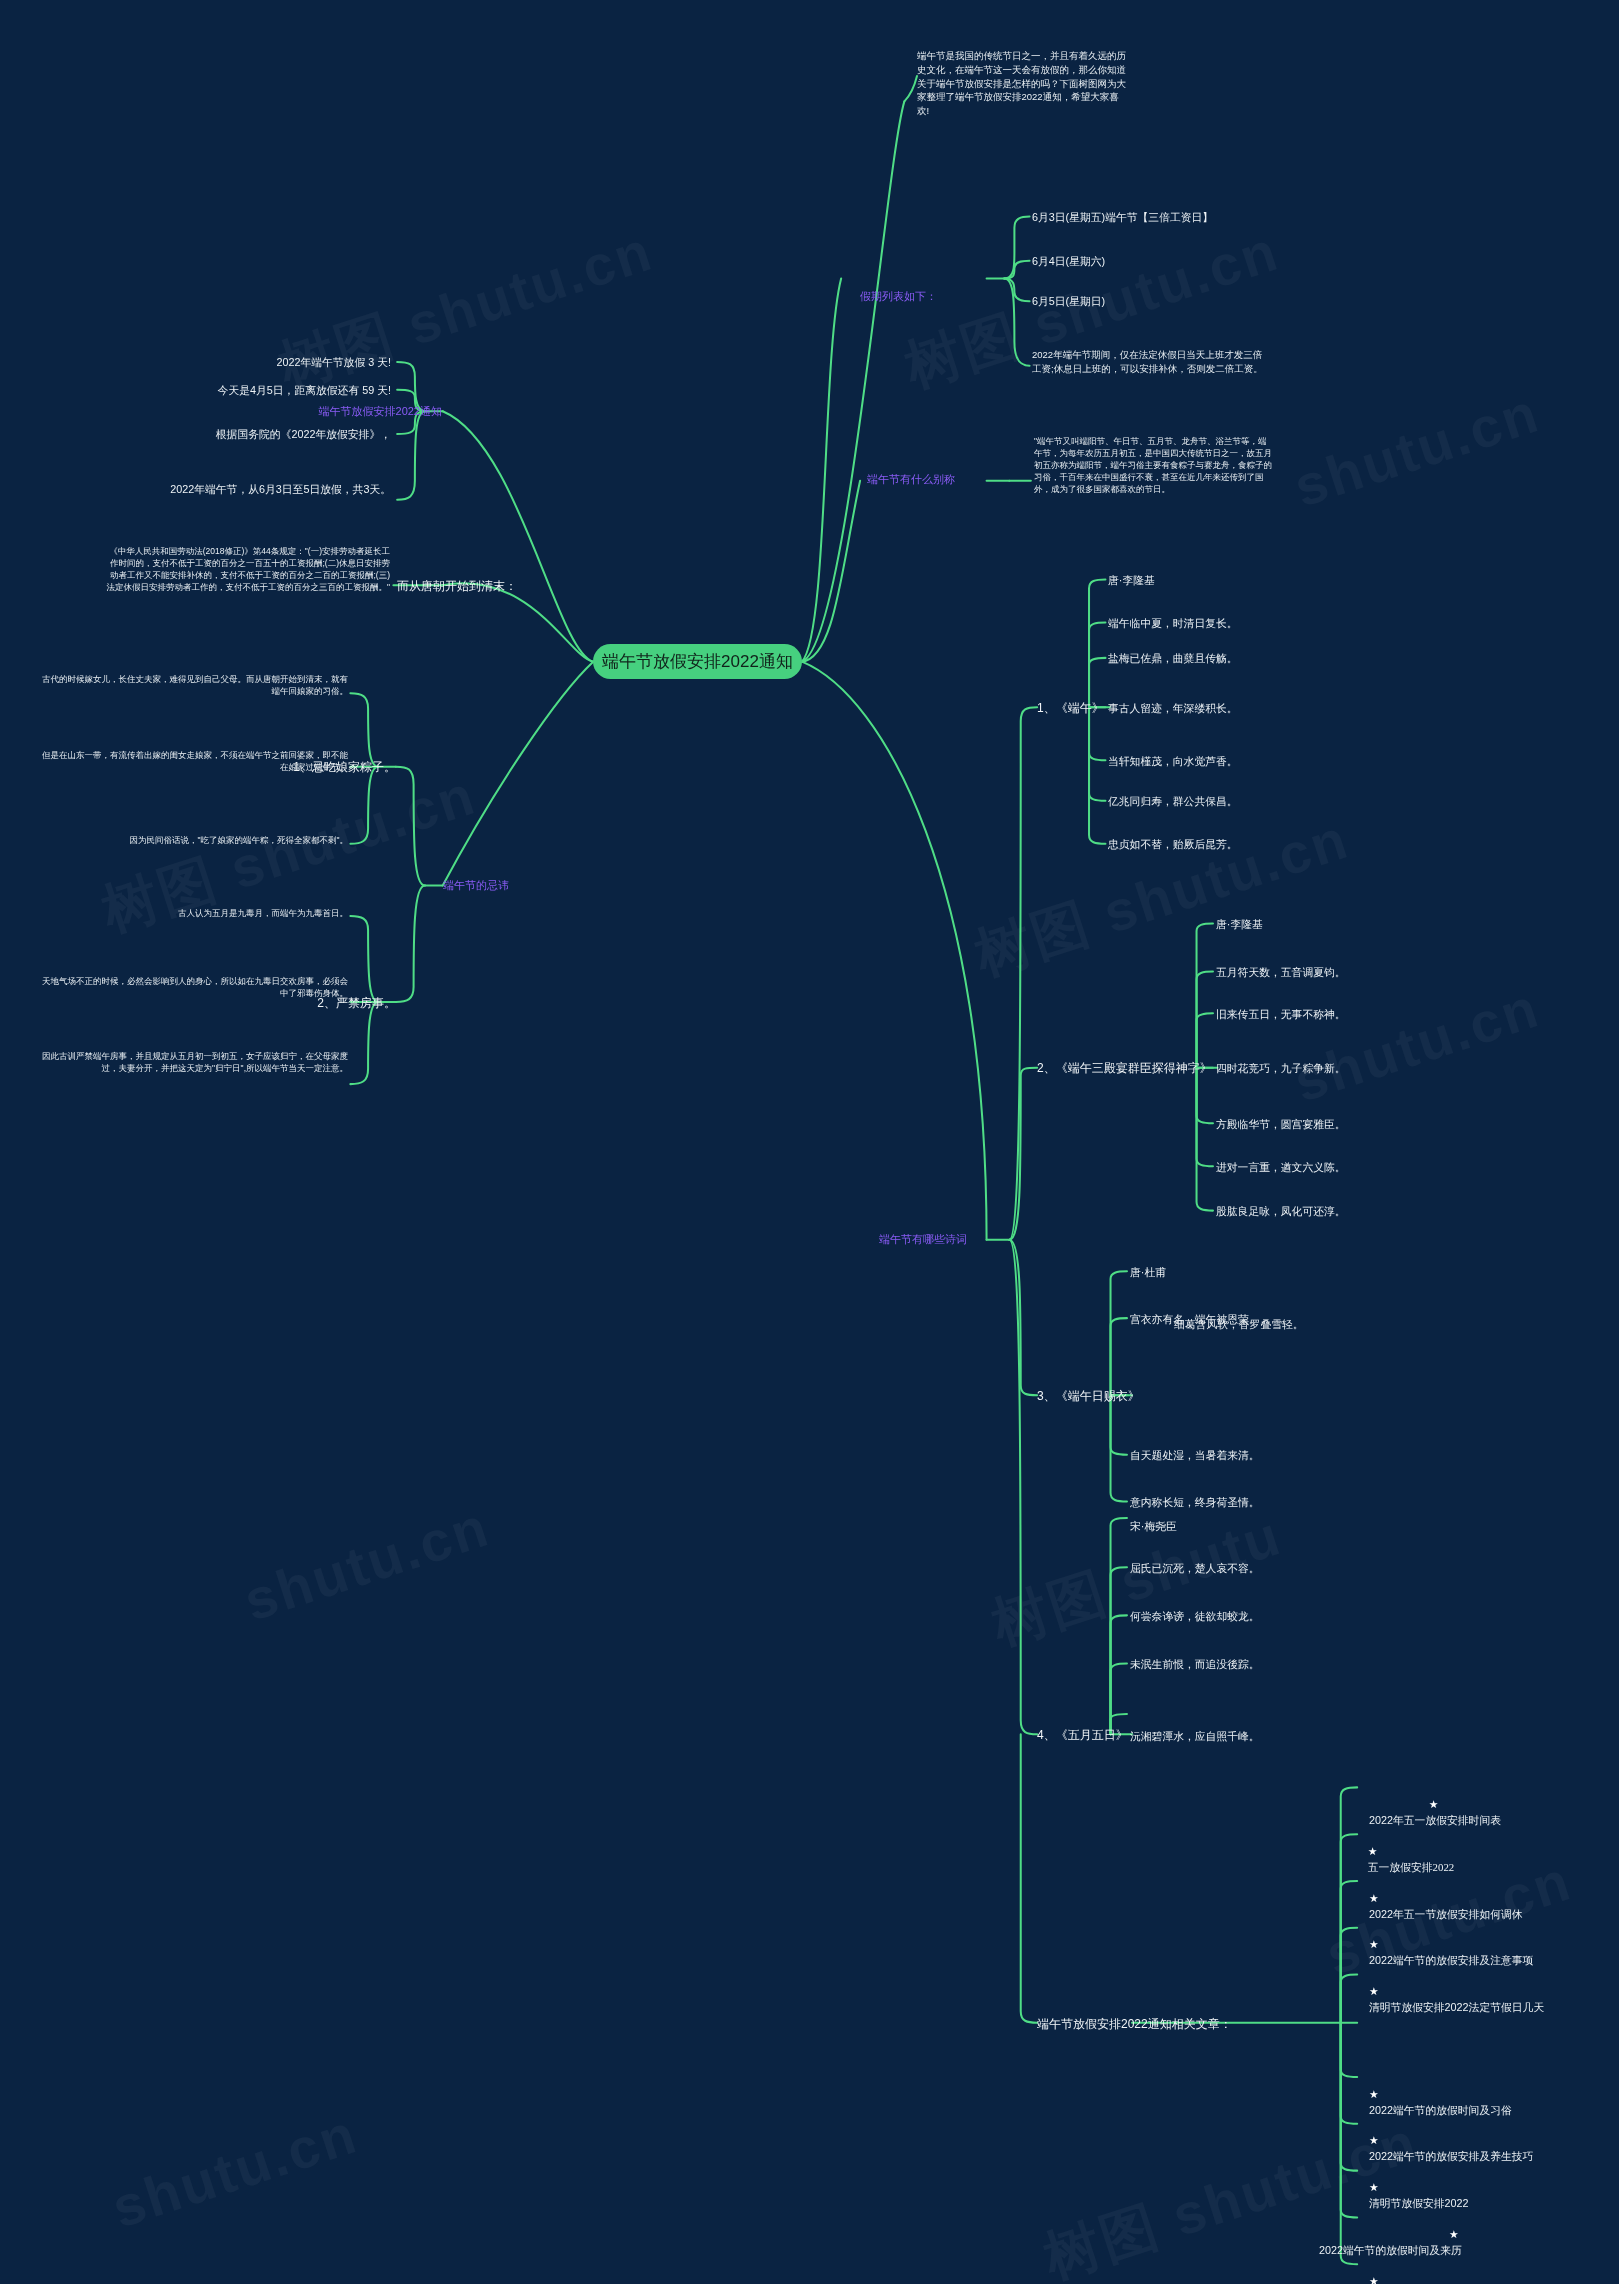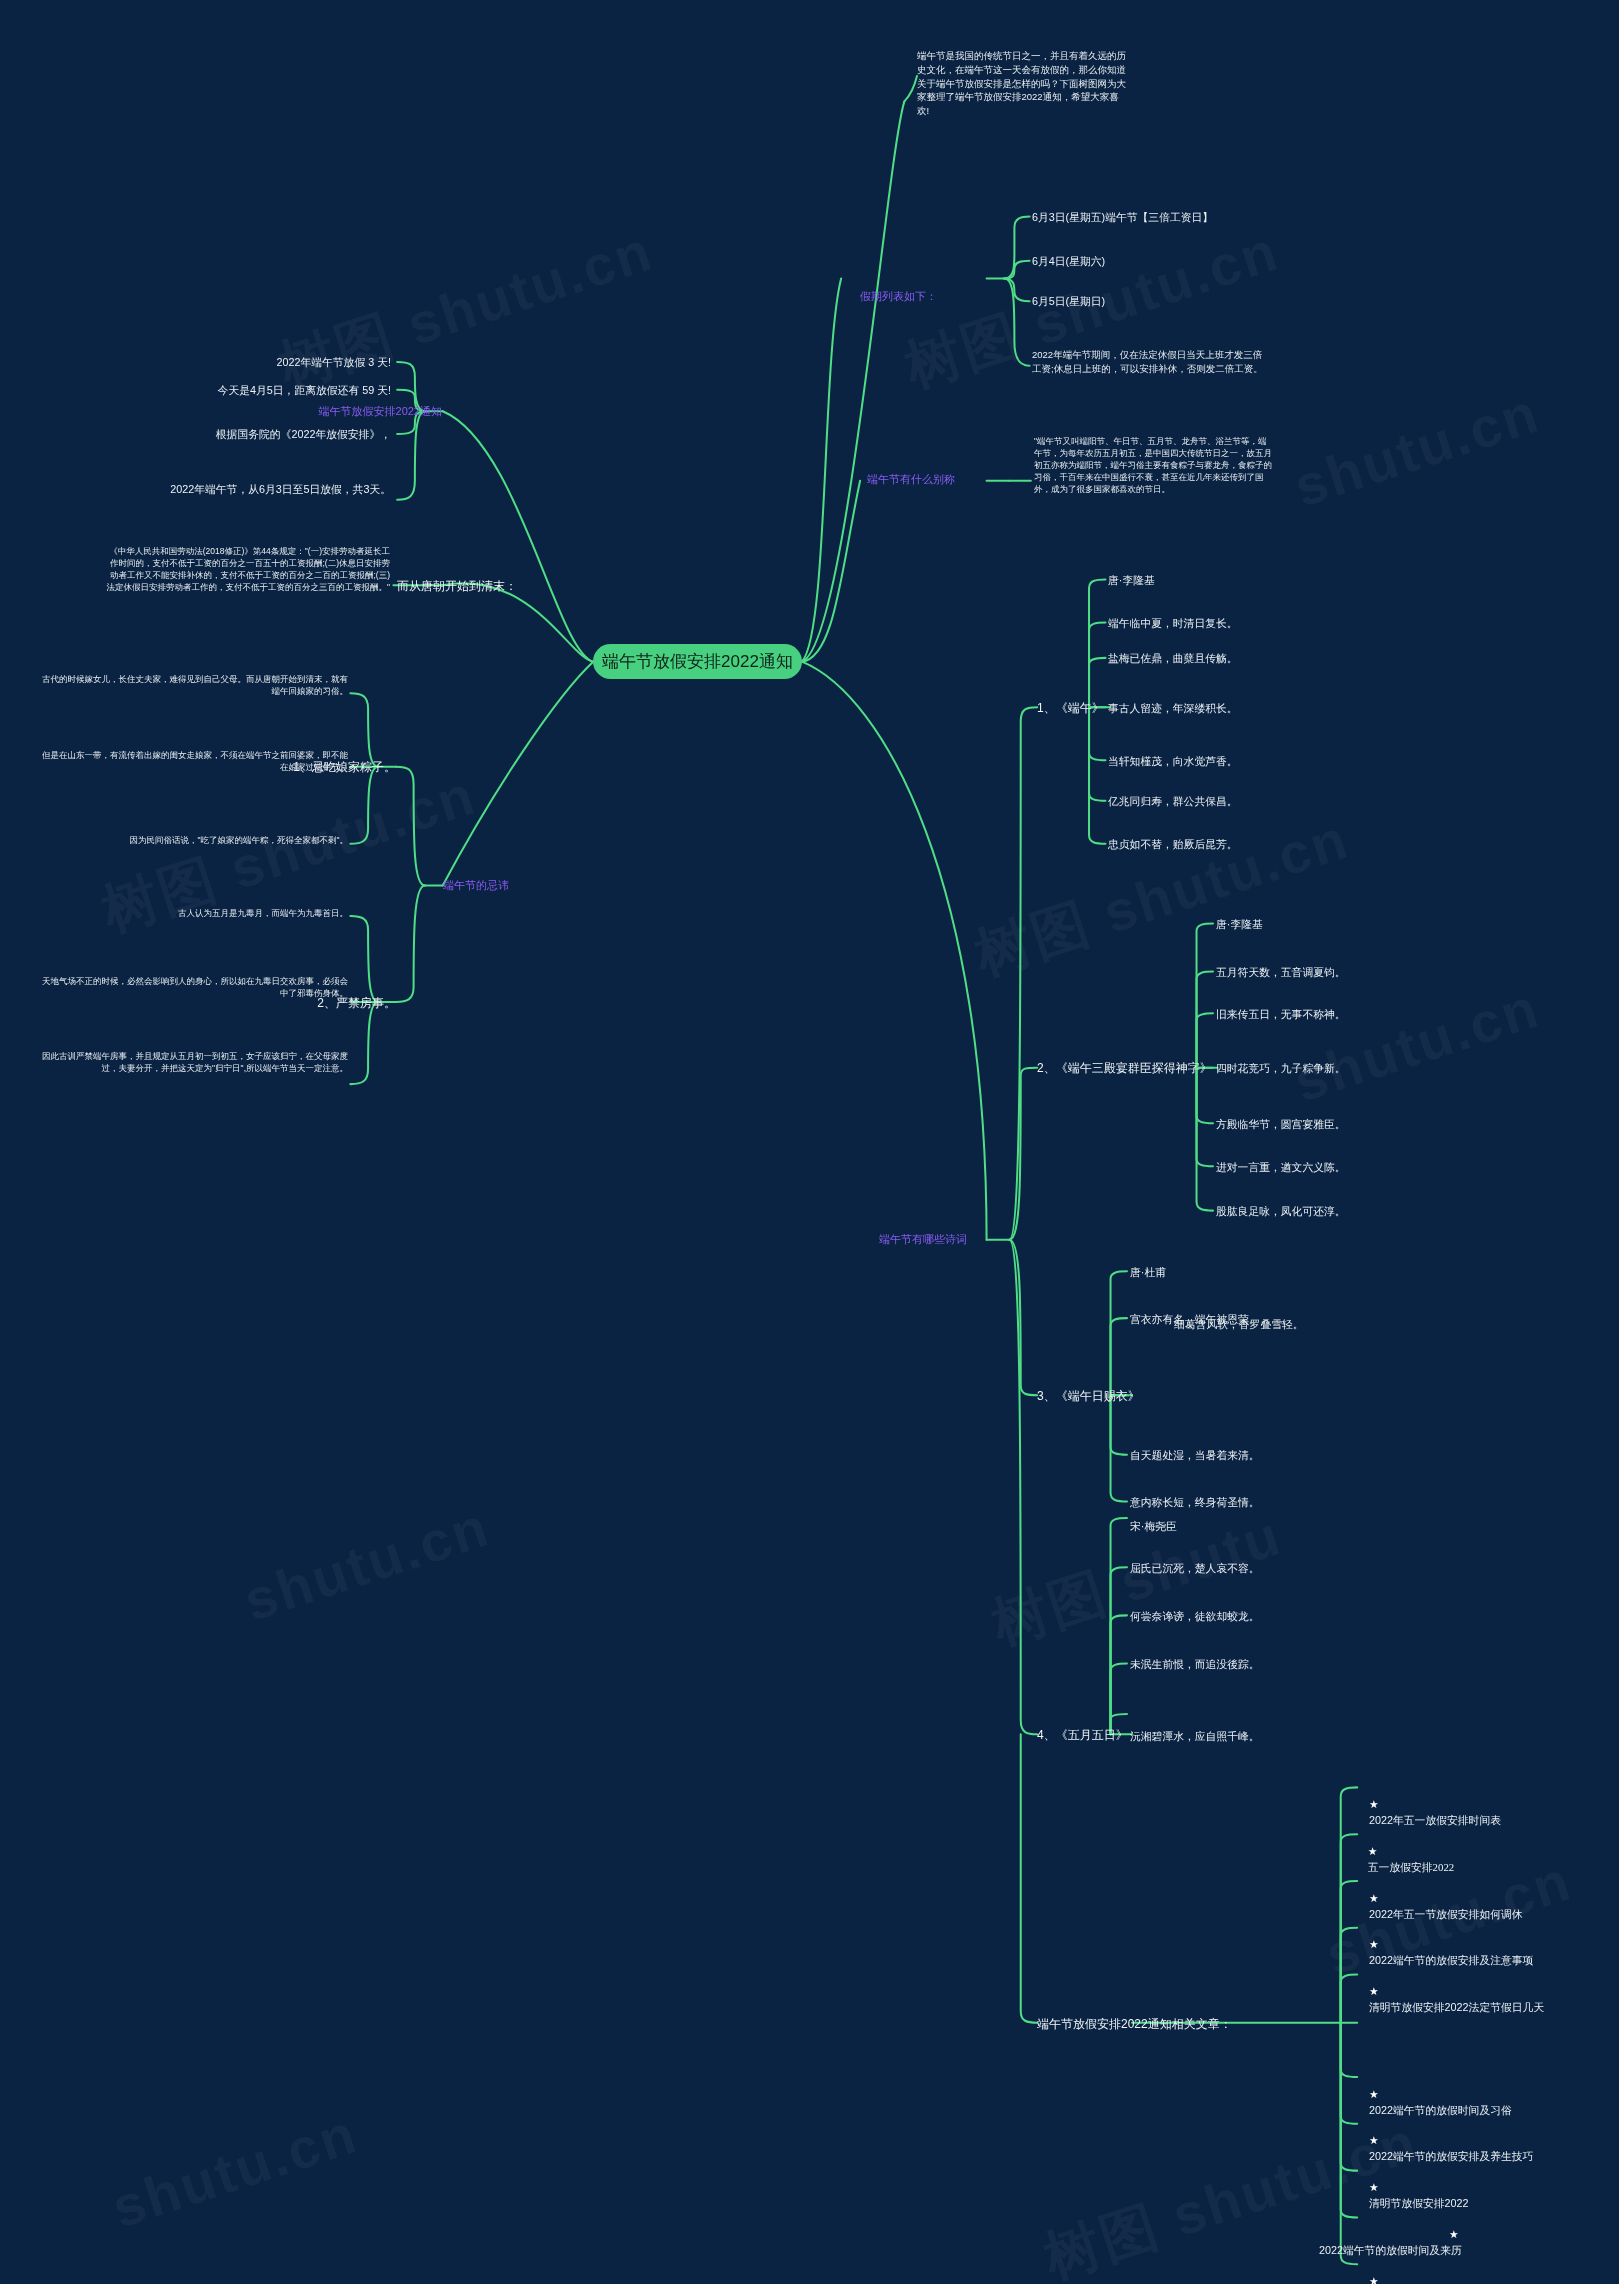--- a/index.html
+++ b/index.html
@@ -211,21 +211,21 @@
 
   <div class="node l2" style="left:1037px;top:1726px;">4、《五月五日》</div>
   <div class="node lf" style="left:1130px;top:1518px;width:209px;">宋·梅尧臣</div>
   <div class="node lf" style="left:1130px;top:1560px;width:209px;">屈氏已沉死，楚人哀不容。</div>
   <div class="node lf" style="left:1130px;top:1608px;width:209px;">何尝奈谗谤，徒欲却蛟龙。</div>
   <div class="node lf" style="left:1130px;top:1656px;width:209px;">未泯生前恨，而追没後踪。</div>
   <div class="node lf" style="left:1130px;top:1707px;width:209px;margin-top:21px;">沅湘碧潭水，应自照千峰。</div>
 
   <div class="node l2" style="left:1037px;top:2015px;">端午节放假安排2022通知相关文章：</div>
 
-  <div class="node lf" style="left:1357px;top:1780px;">
+  <div class="node lf" style="left:1357px;top:1780px;text-align:center;">
     <span class="star">★ </span>
     <span>2022年五一放假安排时间表</span>
   </div>
   <div class="node lf" style="left:1357px;top:1827px;font-family:Liberation Serif, serif;">
     <span class="star">★ </span>
     <span>五一放假安排2022</span>
   </div>
   <div class="node lf" style="left:1357px;top:1874px;">
     <span class="star">★ </span>
     <span>2022年五一节放假安排如何调休</span>

